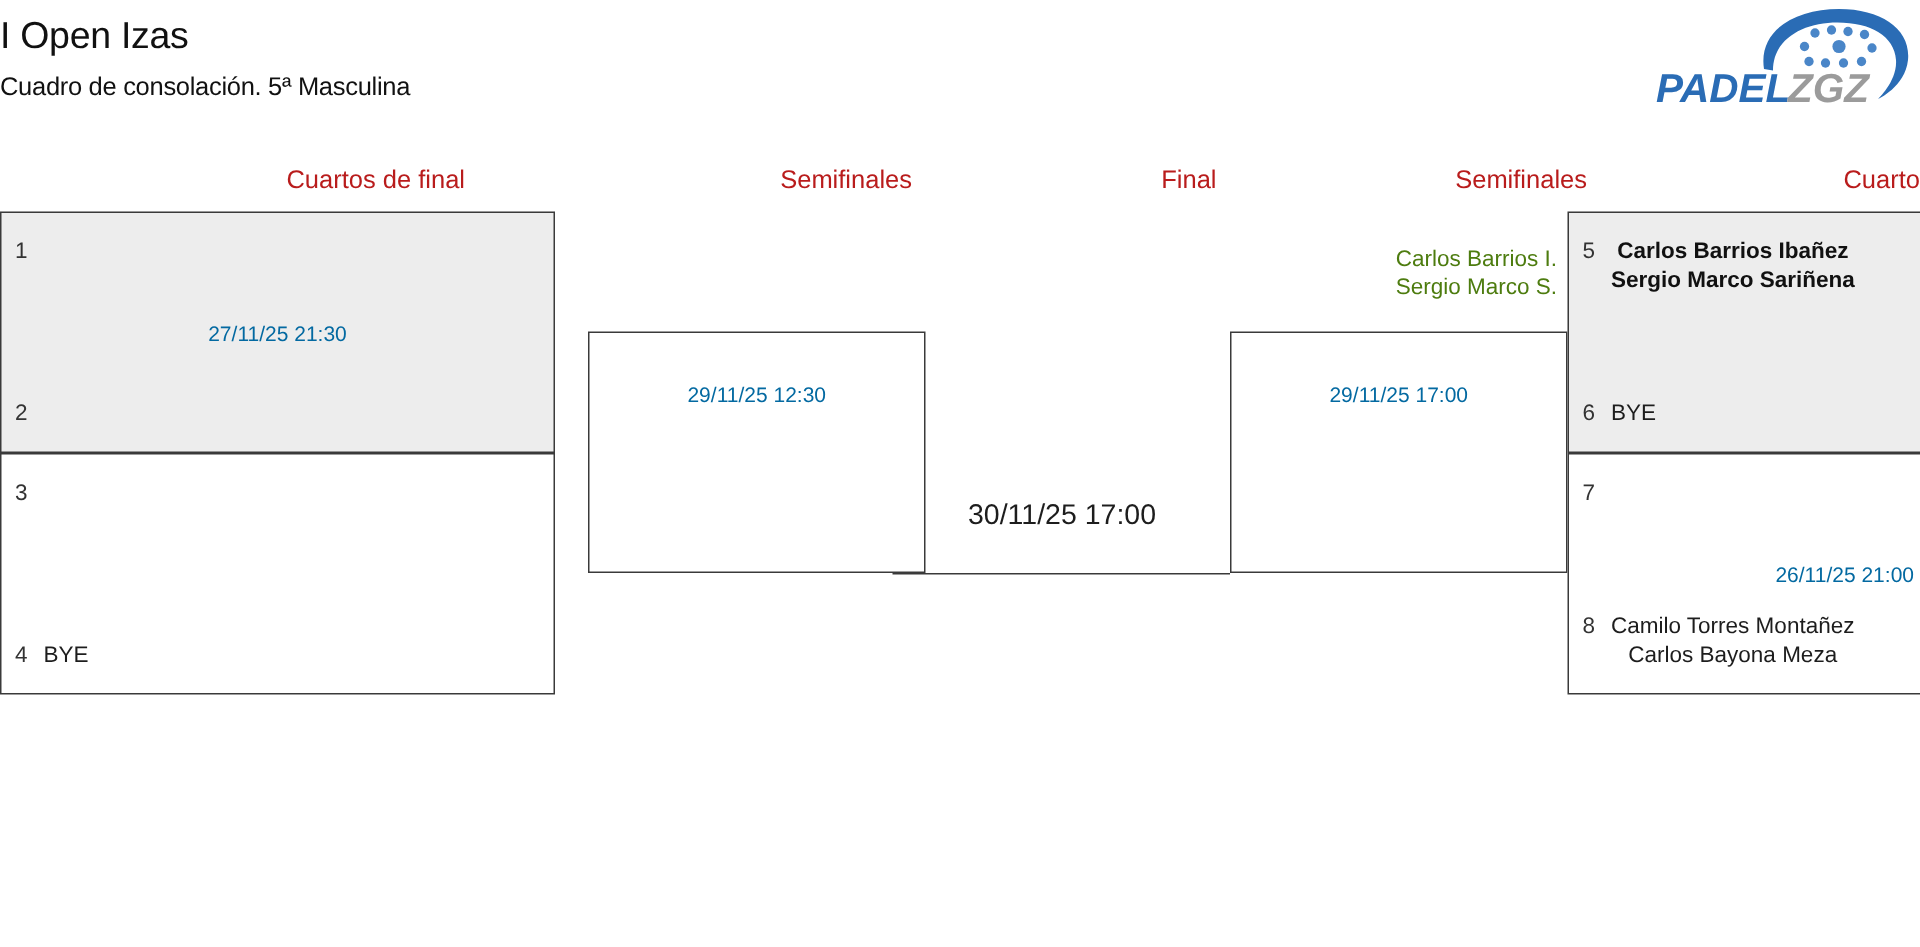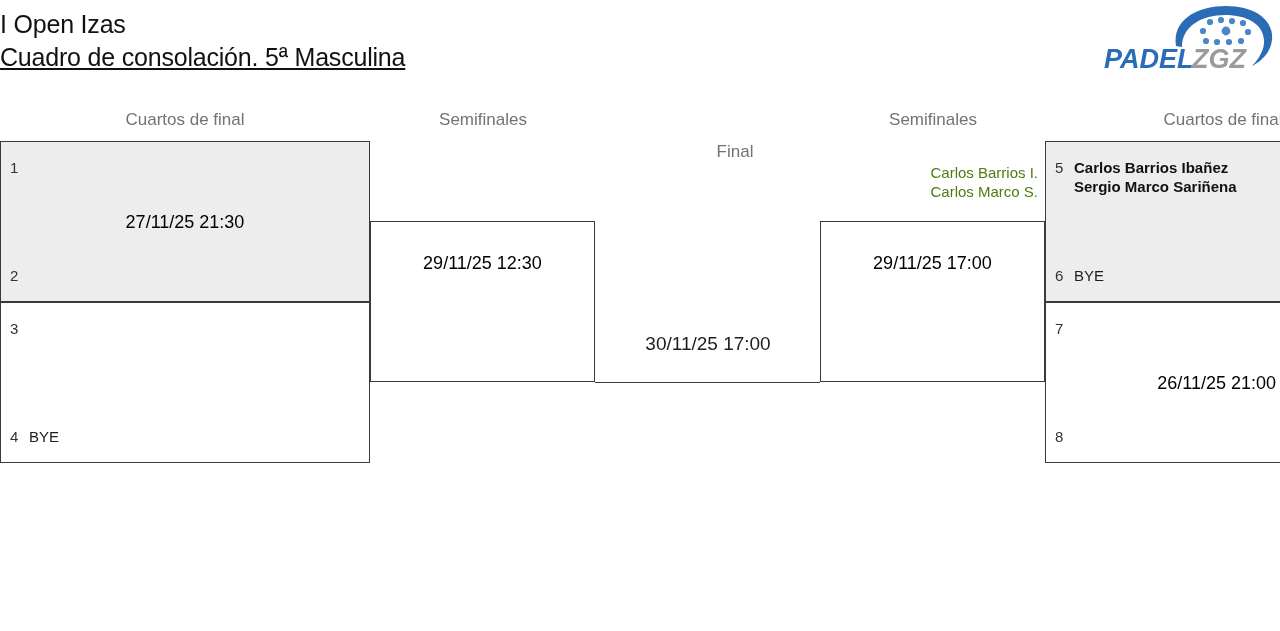--- a/index.html
+++ b/index.html
@@ -27,49 +27,48 @@
   }
   .title-line1 {
     font-size: 25px;
     line-height: 33px;
     font-weight: 400;
     letter-spacing: -0.2px;
     color: #111111;
     white-space: nowrap;
   }
   .title-line2 {
-    font-size: 25px;
+    font-size: 17px;
     line-height: 33px;
     font-weight: 400;
     letter-spacing: -0.2px;
     color: #111111;
     white-space: nowrap;
-    text-decoration: underline;
   }
 
   
   .logo {
     position: absolute;
     right: 2px;
     top: 2px;
     width: 176px;
     height: 72px;
     text-align: right;
   }
   .logo svg { display: block; }
 
   
   .round-header {
     position: absolute;
     top: 108px;
     font-size: 17px;
     line-height: 24px;
     font-weight: 400;
-    color: #737373;
-    text-align: center;
+    color: #b91c1c;
+    text-align: right;
     white-space: nowrap;
   }
 
   
   .match-box {
     position: absolute;
     border: 1px solid #3a3a3a;
     background: #ffffff;
   }
   .match-box.shaded { background: #ededed; }
@@ -90,32 +89,33 @@
     font-size: 15px;
     line-height: 19px;
     color: #333333;
     text-align: left;
     flex: 0 0 auto;
   }
   .seed-names {
     display: flex;
     flex-direction: column;
     white-space: nowrap;
+    align-items: center;
   }
   .seed-names span {
     font-size: 15px;
     line-height: 19px;
   }
   .seed-names.winner span { font-weight: 700; color: #111111; }
 
   .match-date {
     position: absolute;
-    font-size: 18px;
-    line-height: 19px;
-    color: #000000;
+    font-size: 14px;
+    line-height: 19px;
+    color: #0369a1;
     white-space: nowrap;
   }
   .match-date.center {
     left: 0; right: 0;
     text-align: center;
   }
   .match-date.right {
     right: 9px;
     text-align: right;
   }
@@ -177,21 +177,21 @@
             <circle cx="139" cy="39" r="3.1"></circle>
         </g>
       </g>
       <text x="2" y="66" font-family="'Liberation Sans', sans-serif" font-size="27" font-weight="700" font-style="italic" fill="#2a6cb5">PADEL</text>
       <text x="90" y="66" font-family="'Liberation Sans', sans-serif" font-size="27" font-weight="700" font-style="italic" fill="#9b9b9b">ZGZ</text>
     </svg>
   </div>
 
   <div class="round-header" style="left:60px; width:250px;">Cuartos de final</div>
   <div class="round-header" style="left:358px; width:250px;">Semifinales</div>
-  <div class="round-header" style="left:610px; width:250px;margin-top:32px;">Final</div>
+  <div class="round-header" style="left:561px; width:250px;">Final</div>
   <div class="round-header" style="left:808px; width:250px;">Semifinales</div>
   <div class="round-header" style="left:1098px; width:250px;">Cuartos de final</div>
 
   <div class="match-box shaded" style="left:0px; top:141px; width:370px; height:161px;">
     <div class="seed-row top">
       <span class="seed-num">1</span>
       <span class="seed-names">
         <span></span>
         <span></span>
       </span>
@@ -217,31 +217,31 @@
     <div class="match-date center" style="top:71px;"></div>
     <div class="seed-row bottom">
       <span class="seed-num">4</span>
       <span class="seed-names">
         <span>BYE</span>
         <span></span>
       </span>
     </div>
   </div>
 
-  <div class="match-box" style="left:370px; top:221px; width:225px; height:161px;">
+  <div class="match-box" style="left:392px; top:221px; width:225px; height:161px;">
     <div class="match-date center" style="top:32px;">29/11/25 12:30</div>
   </div>
 
   <div class="conn-h" style="left:595px; top:382px; width:113px;"></div>
   <div class="conn-h" style="left:708px; top:382px; width:112px;"></div>
   <div class="float-text" style="left:583px; top:334px; width:250px; text-align:center;">30/11/25 17:00</div>
 
   <div class="float-label right-align" style="right:242px; top:163px;">
     <span class="l">Carlos Barrios I.</span>
-    <span class="l">Carlos Marco S.</span>
+    <span class="l">Sergio Marco S.</span>
   </div>
   <div class="match-box" style="left:820px; top:221px; width:225px; height:161px;padding-left:25px;">
     <div class="match-date center" style="top:32px;">29/11/25 17:00</div>
   </div>
 
   <div class="match-box shaded" style="left:1045px; top:141px; width:260px; height:161px;">
     <div class="seed-row top">
       <span class="seed-num">5</span>
       <span class="seed-names winner">
         <span>Carlos Barrios Ibañez</span>
@@ -262,16 +262,20 @@
     <div class="seed-row top">
       <span class="seed-num">7</span>
       <span class="seed-names">
         <span></span>
         <span></span>
       </span>
     </div>
     <div class="match-date right" style="top:71px; right:28px;">26/11/25 21:00</div>
     <div class="seed-row bottom">
       <span class="seed-num">8</span>
+      <span class="seed-names">
+        <span>Camilo Torres Montañez</span>
+        <span>Carlos Bayona Meza</span>
+      </span>
     </div>
   </div>
 
 </div>
 
 </body></html>

